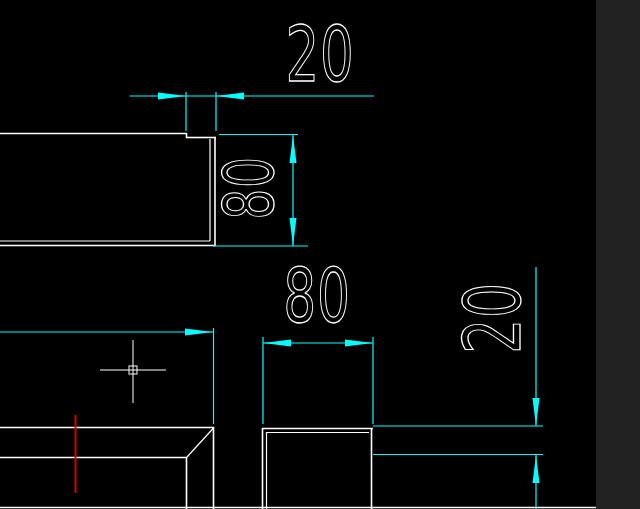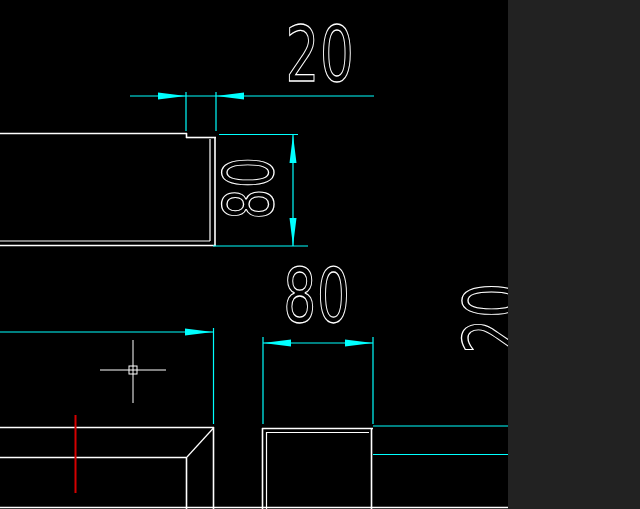--- a/index.html
+++ b/index.html
@@ -3,21 +3,21 @@
 <meta charset="utf-8">
 <style>
   html, body {
     margin: 0;
     padding: 0;
     background: #222;
     font-family: "DejaVu Sans", sans-serif;
   }
   #viewport {
     position: relative;
-    width: 508px;
+    width: 596px;
     height: 509px;
     overflow: hidden;
     background: var(--background, #000);
   }
   svg { display: block; }
   .geo {
     stroke: var(--geometry, #fff);
     stroke-width: 1.6;
     fill: none;
   }

